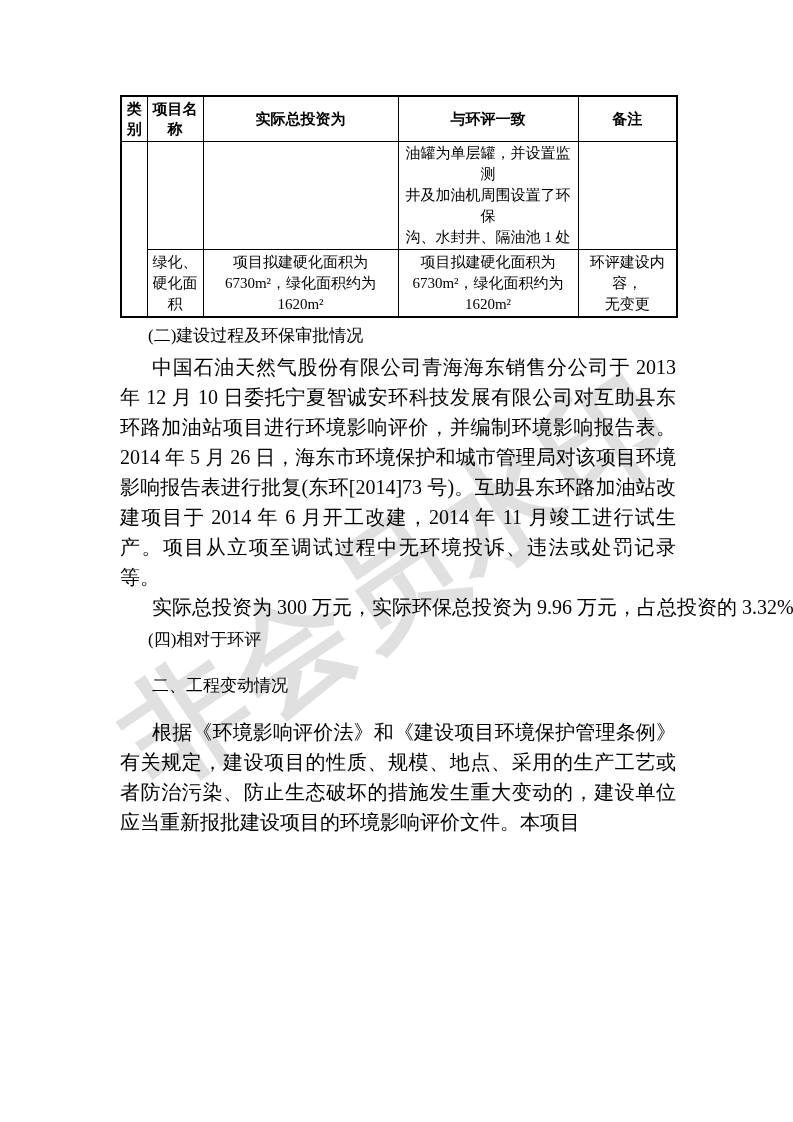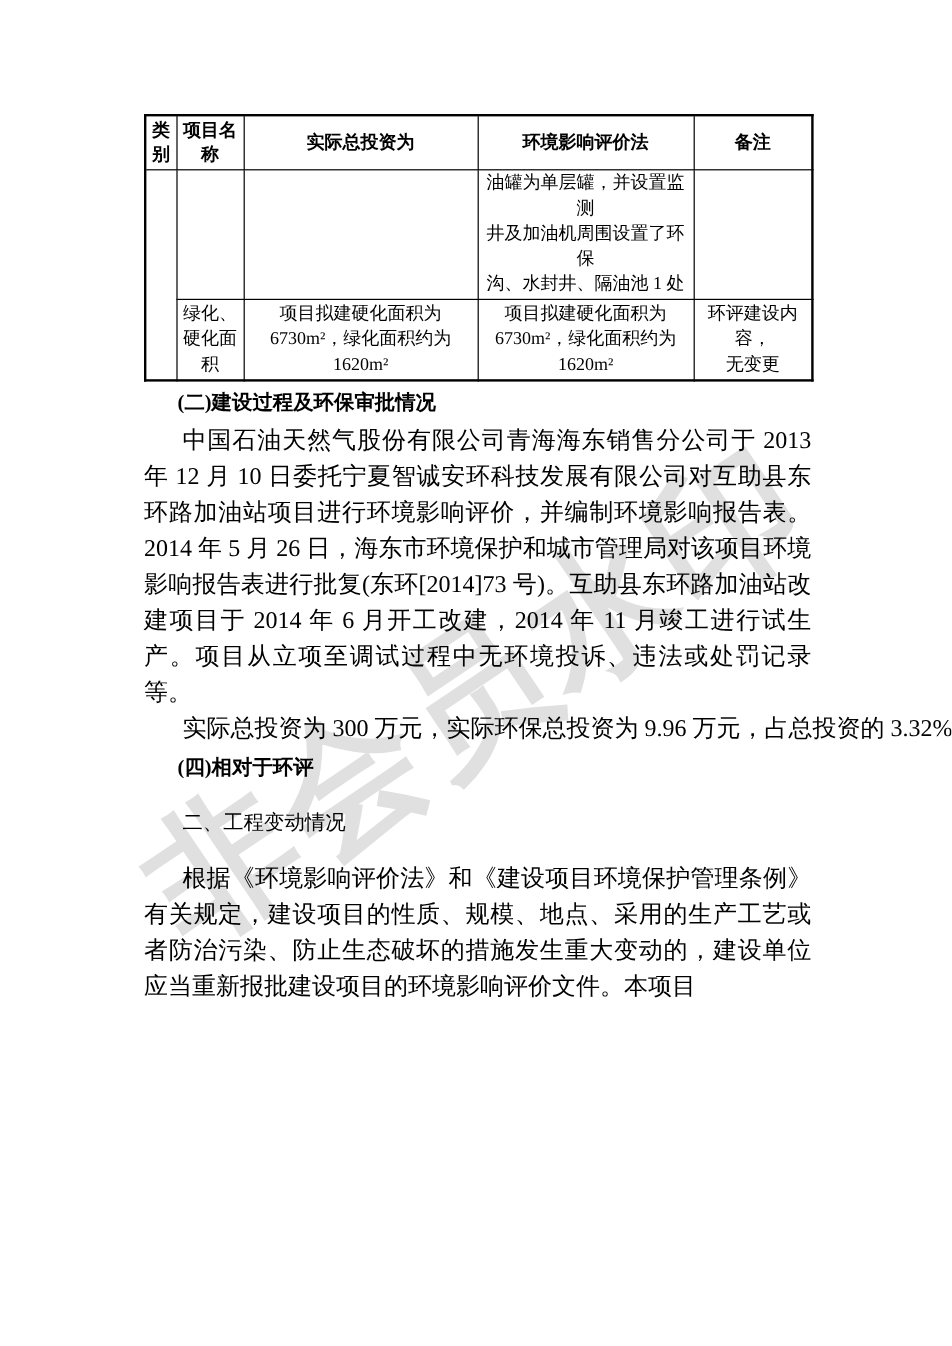--- a/index.html
+++ b/index.html
@@ -52,21 +52,21 @@
   }
   .cmp-table th {
     font-weight: bold;
     line-height: 20px;
     height: 42px;
   }
   .cmp-table tr.r1 td { height: 61px; font-family: Liberation Serif, serif; }
   .cmp-table tr.r2 td { height: 64px; }
   .h-sub {
     font-size: 17px;
-    font-weight: bold;
+    font-weight: normal;
     line-height: 30px;
     margin: 3px 0 1px 0;
     text-indent: 28px;
   }
   .h-main {
     font-size: 17px;
     font-weight: normal;
     line-height: 30px;
     margin: 16px 0 10px 0;
     text-indent: 32px;
@@ -102,21 +102,21 @@
         <col style="width:180px">
         <col style="width:99px">
       </colgroup>
       <thead>
         <tr>
           <th>类
 别</th>
           <th>项目名
 称</th>
           <th>实际总投资为</th>
-          <th>环境影响评价法</th>
+          <th>与环评一致</th>
           <th>备注</th>
         </tr>
       </thead>
       <tbody>
         <tr class="r1">
           <td rowspan="2"></td>
           <td></td>
           <td></td>
           <td>油罐为单层罐，并设置监测
 井及加油机周围设置了环保

